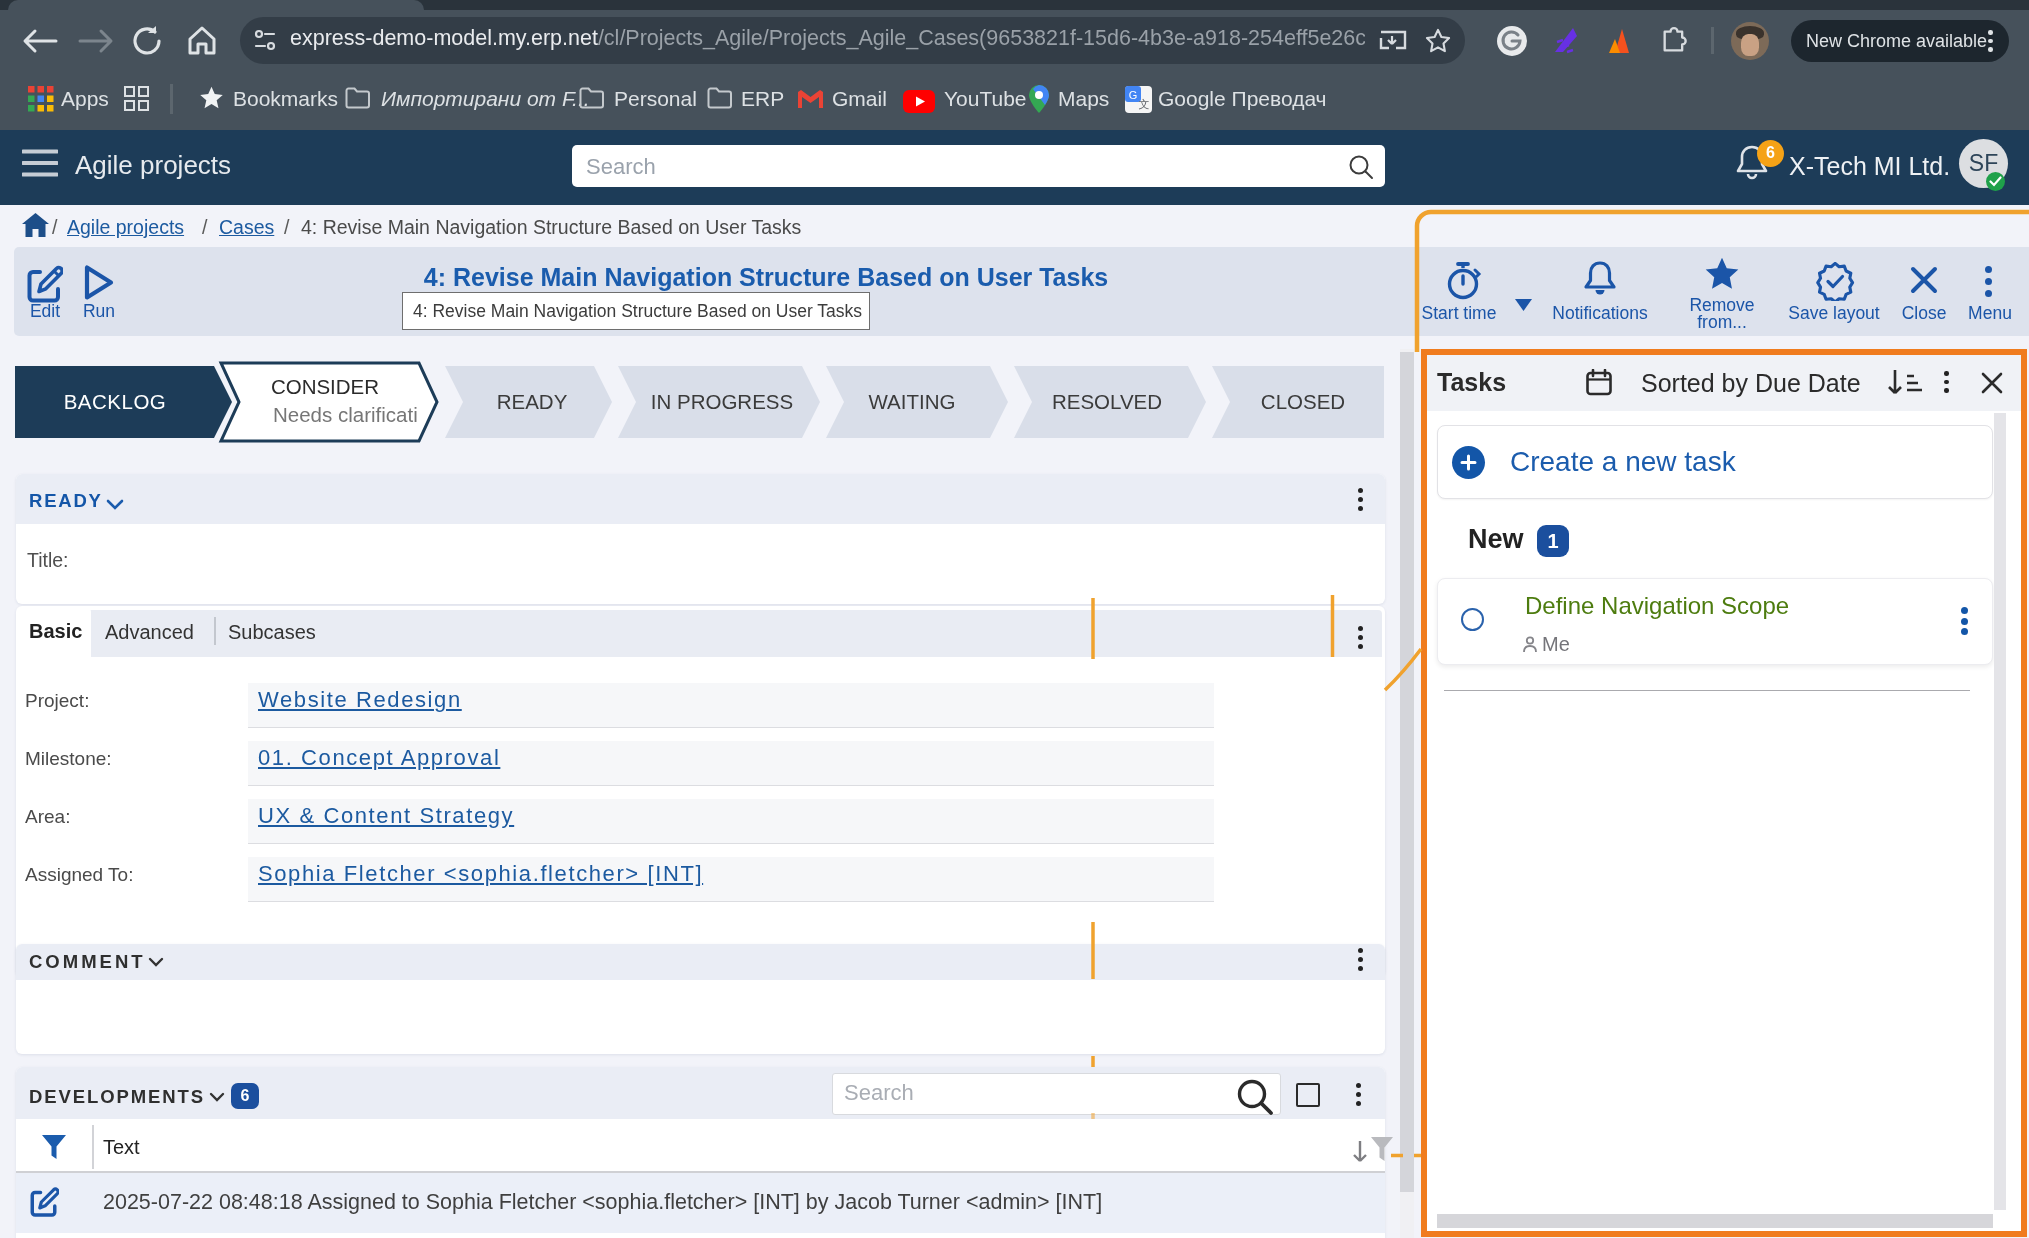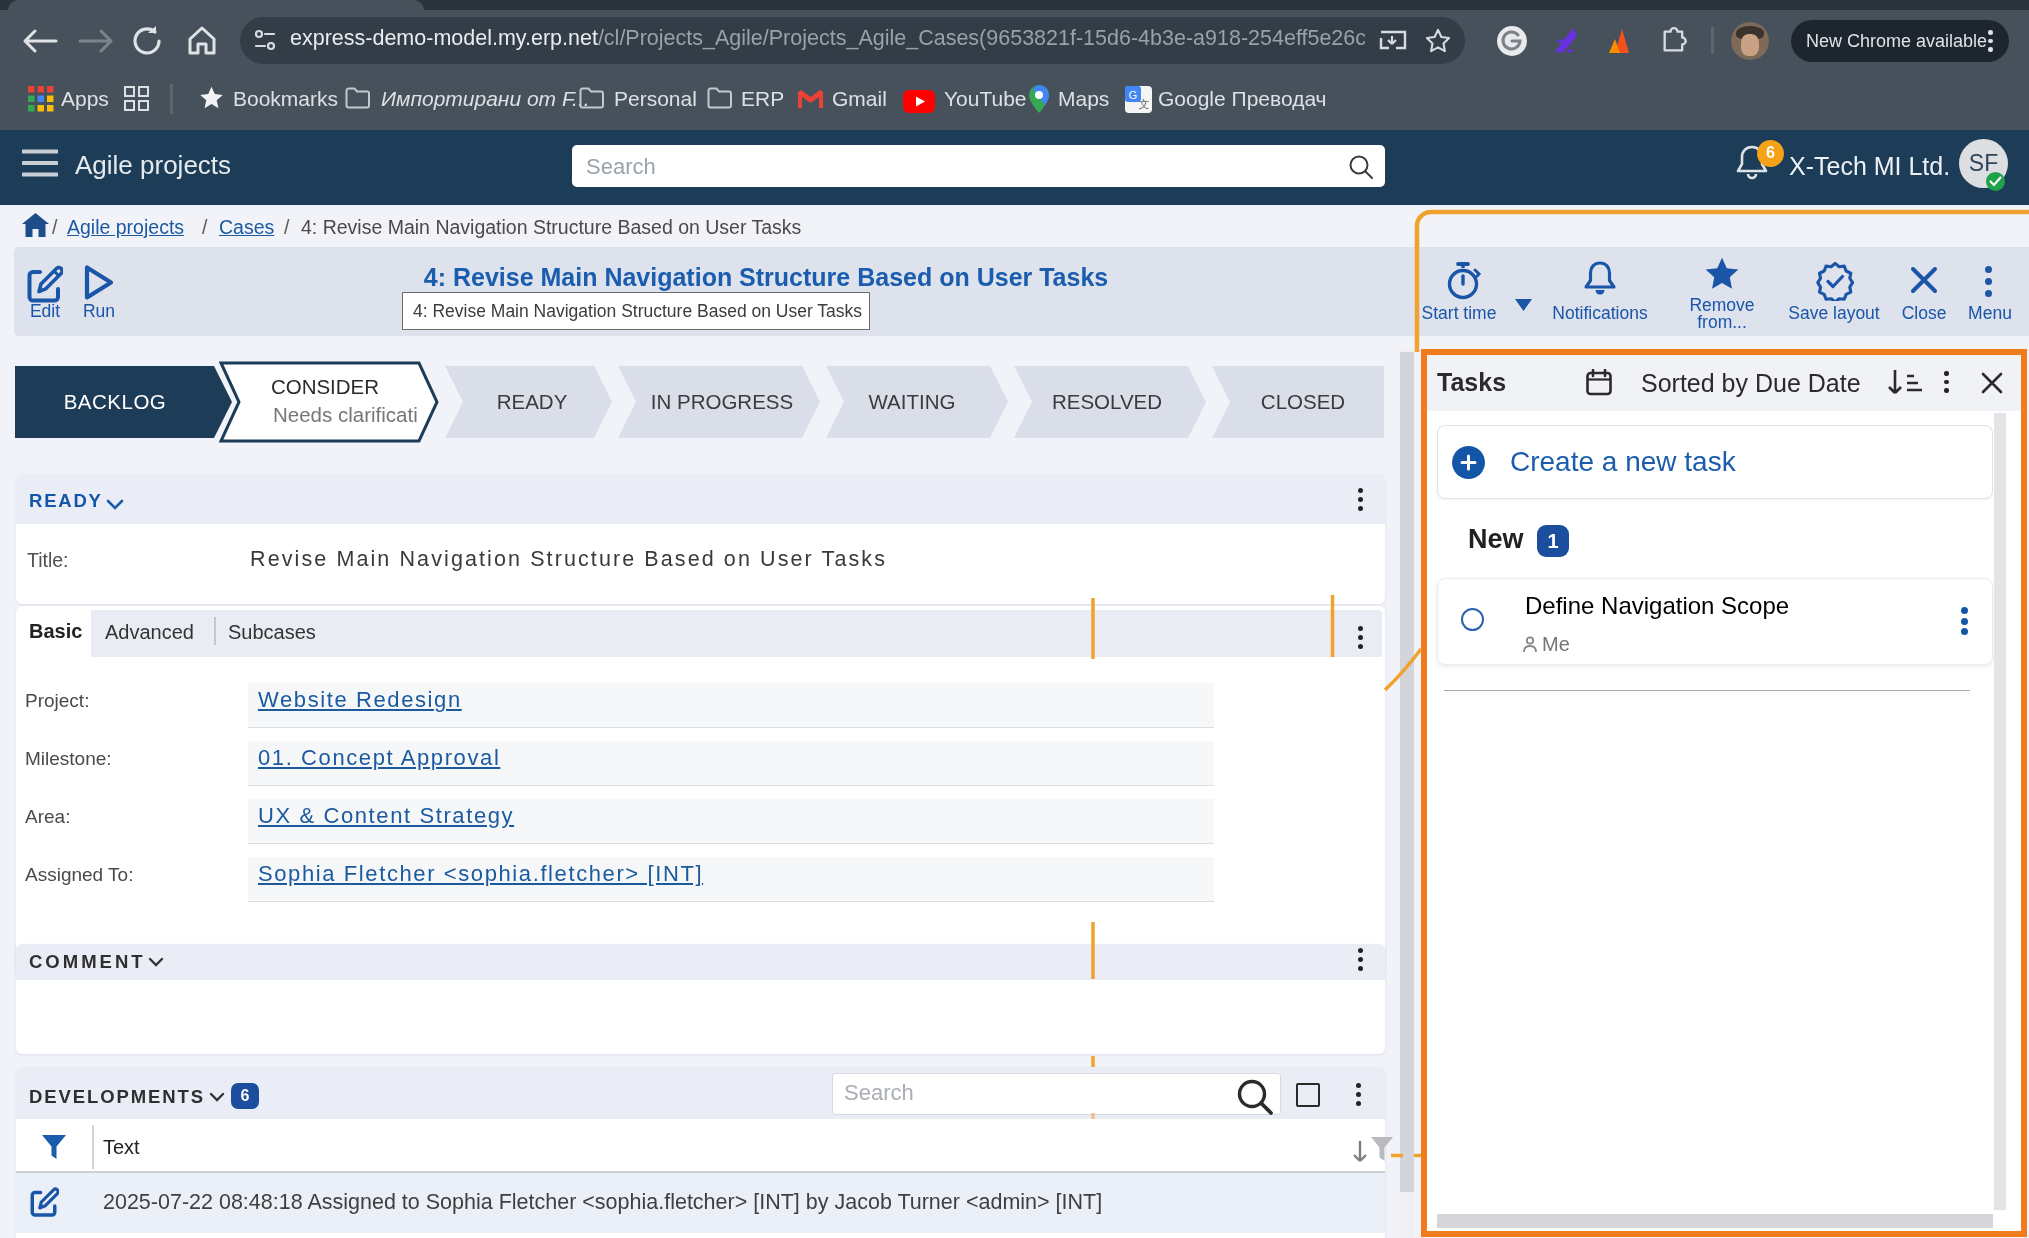--- a/index.html
+++ b/index.html
@@ -253,21 +253,20 @@
   <div class="abs sectitle" style="left:13px;top:16px;color:#1456a8;letter-spacing:1.8px;">READY</div>
   <svg class="abs" style="left:90px;top:25px;" width="18" height="11" viewBox="0 0 18 11">
         <path d="M2 2l7 7 7-7" stroke="#1b5cad" stroke-width="2.6" fill="none" stroke-linecap="round"></path>
       </svg>
   <div class="kebab abs" style="left:1342px;top:14px;">
         <i></i>
         <i></i>
         <i></i>
       </div>
   <div class="abs" style="left:11px;top:75px;font-size:19.5px;color:#4f4f4f;">Title:</div>
-  <div class="abs" style="left:234px;top:73px;font-size:21.5px;letter-spacing:2.1px;color:#3a3a3a;">Revise Main Navigation Structure Based on User Tasks</div>
 </div>
 
 <div class="card" style="left:16px;top:606px;width:1369px;height:370px;">
   <div class="abs" style="left:3px;top:4px;right:3px;height:47px;background:#e9ecf3;border-radius:4px 4px 0 0;"></div>
   <div class="abs" style="left:3px;top:0;width:72px;height:52px;background:#fff;border-radius:6px 6px 0 0;"></div>
   <div class="abs" style="left:13px;top:14px;font-size:20px;font-weight:bold;color:#222;">Basic</div>
   <div class="abs" style="left:89px;top:15px;font-size:20px;color:#333;">Advanced</div>
   <div class="abs" style="left:198px;top:11px;width:2px;height:28px;background:#c3c7ce;"></div>
   <div class="abs" style="left:212px;top:15px;font-size:20px;color:#333;">Subcases</div>
   <div class="kebab abs" style="left:1342px;top:20px;">
@@ -374,21 +373,21 @@
 <svg class="abs" style="left:1460px;top:454px;" width="17" height="17" viewBox="0 0 17 17">
       <path d="M8.5 2v13M2 8.5h13" stroke="#fff" stroke-width="3" stroke-linecap="round"></path>
     </svg>
 <div class="abs" style="left:1510px;top:446px;font-size:28px;color:#1b5cad;">Create a new task</div>
 
 <div class="abs" style="left:1468px;top:524px;font-size:27px;font-weight:bold;color:#222;">New</div>
 <div class="abs" style="left:1537px;top:525px;width:32px;height:32px;background:#1b4f9e;border-radius:9px;text-align:center;line-height:32px;font-size:20px;font-weight:bold;color:#fff;">1</div>
 
 <div class="abs" style="left:1437px;top:578px;width:556px;height:87px;background:#fff;border:1px solid #ececf0;border-radius:8px;box-sizing:border-box;box-shadow:0 2px 5px rgba(0,0,0,.08);"></div>
 <div class="abs" style="left:1461px;top:608px;width:23px;height:23px;border:2.6px solid #2a62ac;border-radius:50%;box-sizing:border-box;"></div>
-<div class="abs" style="left:1525px;top:592px;font-size:24px;color:#000000;">Define Navigation Scope</div>
+<div class="abs" style="left:1525px;top:592px;font-size:24px;color:#4d7c0f;">Define Navigation Scope</div>
 <svg class="abs" style="left:1522px;top:636px;" width="16" height="17" viewBox="0 0 16 17">
   <circle cx="8" cy="4.5" r="3.2" stroke="#85858a" stroke-width="1.8" fill="none"></circle>
   <path d="M2 16c0-4 2.5-6 6-6s6 2 6 6" stroke="#85858a" stroke-width="1.8" fill="none"></path>
 </svg>
 <div class="abs" style="left:1542px;top:633px;font-size:20px;color:#75757a;">Me</div>
 <div class="kebab abs" style="left:1961px;top:607px;">
       <i style="background:#1356a8;width:7px;height:7px;"></i>
       <i style="background:#1356a8;width:7px;height:7px;margin-top:3.5px;"></i>
       <i style="background:#1356a8;width:7px;height:7px;margin-top:3.5px;"></i>
     </div>

